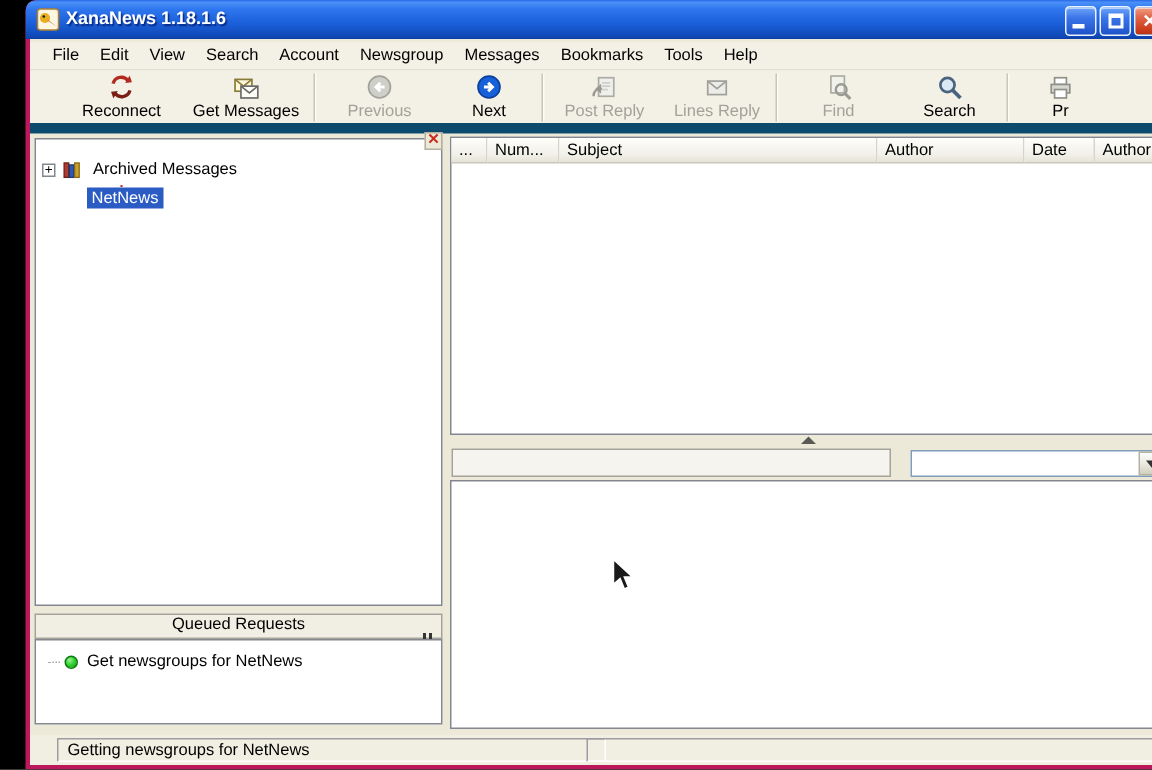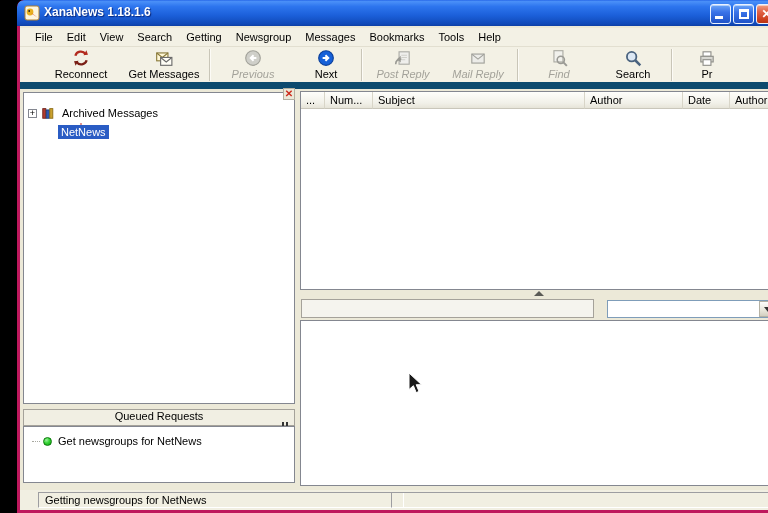--- a/index.html
+++ b/index.html
@@ -33,21 +33,21 @@
     border-bottom:1px solid #e2dfd0; }
   .menu-item { padding:0 7px; font-size:11px; color:#000; line-height:19px; cursor:default; }
   
   .toolbar { position:absolute; left:0; top:21px; width:762px; height:42px;
     background:#f3f1e5; display:flex; align-items:center; padding-left:21px;
     border-bottom:7px solid #0c4a6e; overflow:hidden; }
   .tbtn { height:40px; display:flex; flex-direction:column; align-items:center;
     justify-content:center; gap:1px; border:1px solid transparent; border-radius:2px; flex:0 0 auto; }
   .ticon { width:18px; height:18px; display:block; }
   .tlabel { font-size:11px; color:#000; white-space:nowrap; }
-  .tbtn.disabled .tlabel { color:#a3a29a;font-style:italic; }
+  .tbtn.disabled .tlabel { color:#a3a29a; }
   .tsep { width:2px; height:32px; border-left:1px solid #c9c6b8; border-right:1px solid #fcfbf6;
     margin:0 2px; flex:0 0 auto; }
   
   .panel { position:absolute; background:#fff; border:1px solid #848790; }
   
   .tree-panel { left:3px; top:66px; width:272px; height:312px; }
   .panel-close { position:absolute; left:263px; top:62px; width:12px; height:12px;
     background:#ece9d8; border:1px solid #b4b0a0; color:#cc2a1a; font-size:10px;
     line-height:10px; text-align:center; font-weight:bold; z-index:5; }
   .tree-row { position:absolute; left:0; height:16px; display:flex; align-items:center; font-size:11px; }
@@ -126,21 +126,21 @@
     </div>
   </div>
 
   <div class="client">
 
     <div class="menubar">
       <span class="menu-item">File</span>
       <span class="menu-item">Edit</span>
       <span class="menu-item">View</span>
       <span class="menu-item">Search</span>
-      <span class="menu-item">Getting</span>
+      <span class="menu-item">Account</span>
       <span class="menu-item">Newsgroup</span>
       <span class="menu-item">Messages</span>
       <span class="menu-item">Bookmarks</span>
       <span class="menu-item">Tools</span>
       <span class="menu-item">Help</span>
     </div>
 
     <div class="toolbar">
 
       <div class="tbtn" style="width:80px">
@@ -192,21 +192,21 @@
           <path d="M6 6 v6 l-3.4 -3 z" fill="#9a9a94"></path>
         </svg>
         <span class="tlabel">Post Reply</span>
       </div>
 
       <div class="tbtn disabled" style="width:74px">
         <svg class="ticon" viewBox="0 0 16 16">
           <rect x="2.5" y="4.5" width="11" height="8" fill="#ecece8" stroke="#a0a09a"></rect>
           <path d="M2.5 4.5 l5.5 4.5 5.5 -4.5" fill="none" stroke="#a0a09a"></path>
         </svg>
-        <span class="tlabel">Mail Reply</span>
+        <span class="tlabel">Lines Reply</span>
       </div>
 
       <div class="tsep"></div>
 
       <div class="tbtn disabled" style="width:76px">
         <svg class="ticon" viewBox="0 0 16 16">
           <rect x="3.5" y="1.5" width="8" height="10" fill="#f1f1ec" stroke="#ababa3"></rect>
           <circle cx="9.6" cy="9.6" r="3.2" fill="none" stroke="#9a9a94" stroke-width="1.4"></circle>
           <path d="M11.9 11.9 L15 15" stroke="#9a9a94" stroke-width="1.8"></path>
         </svg>

